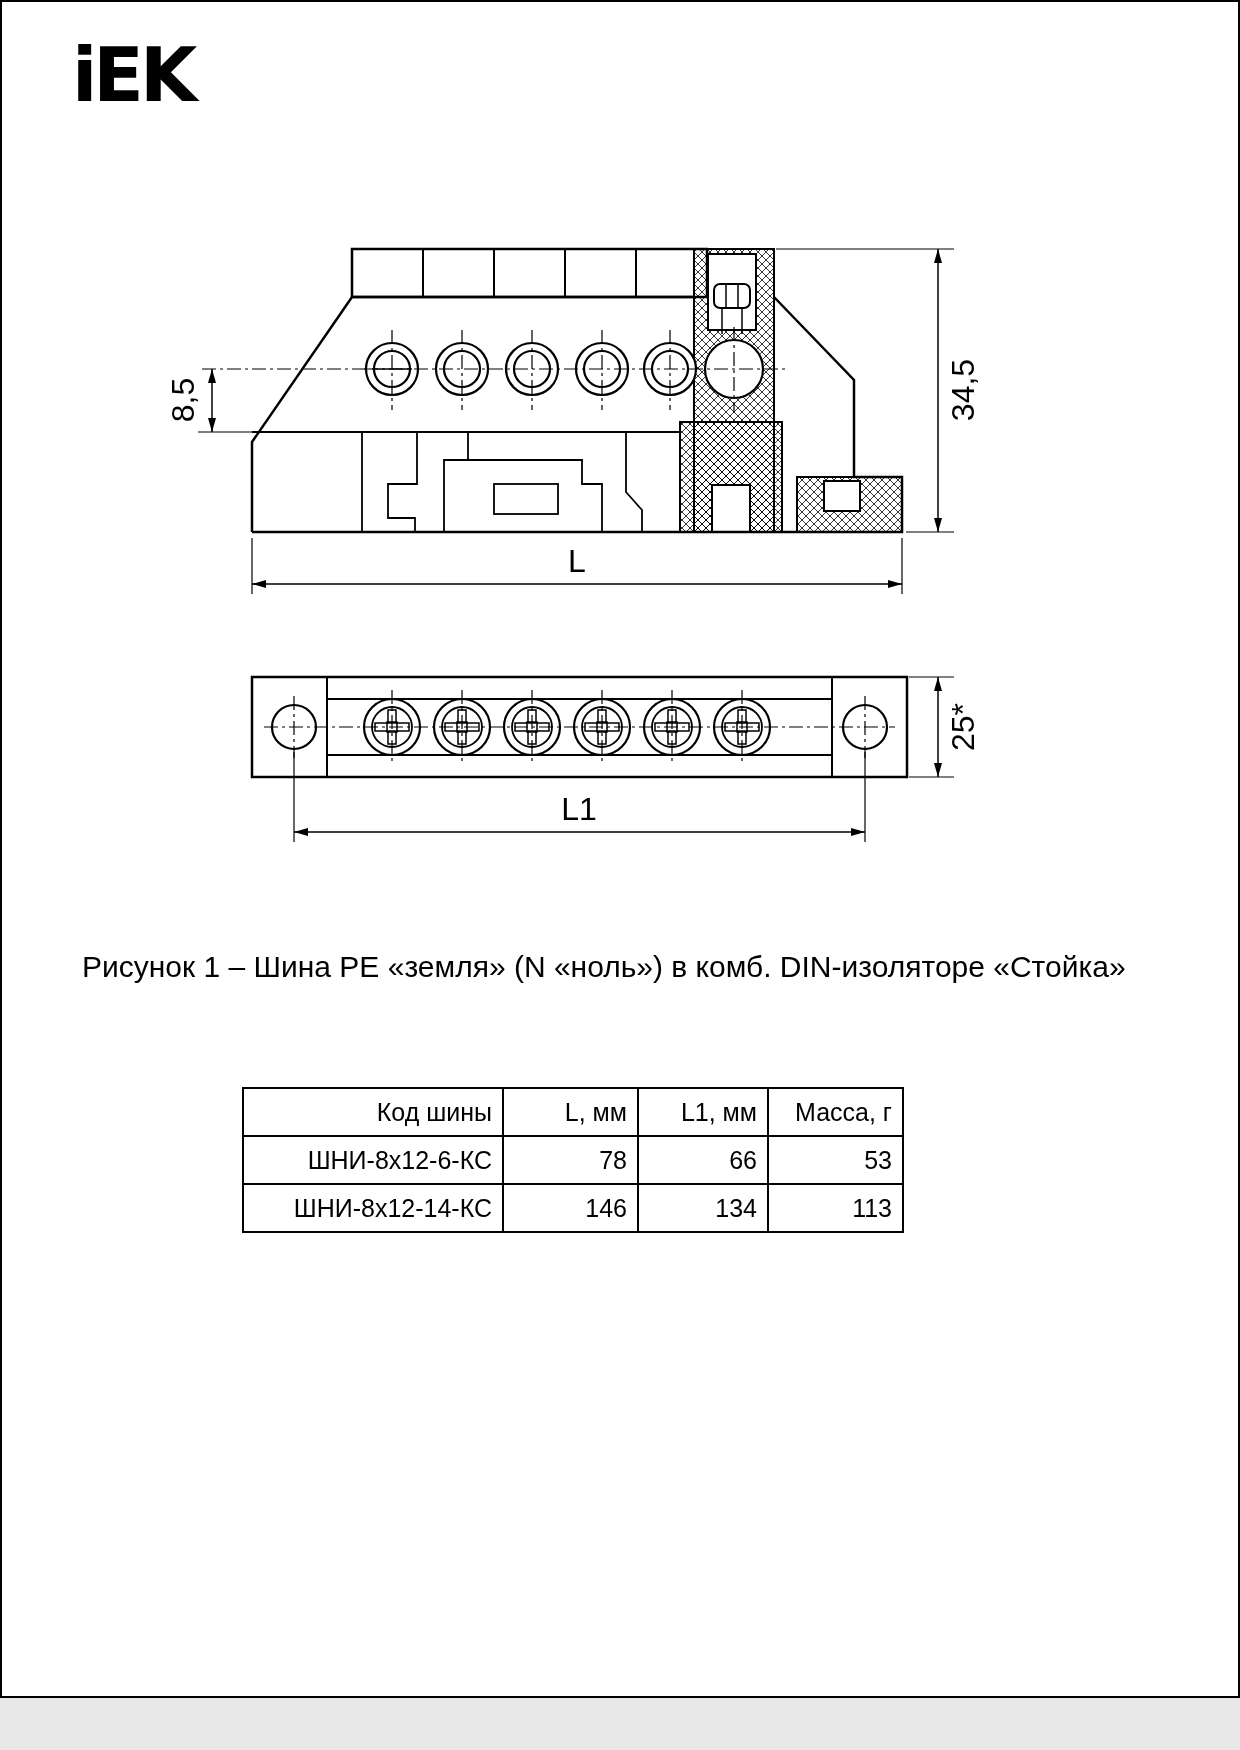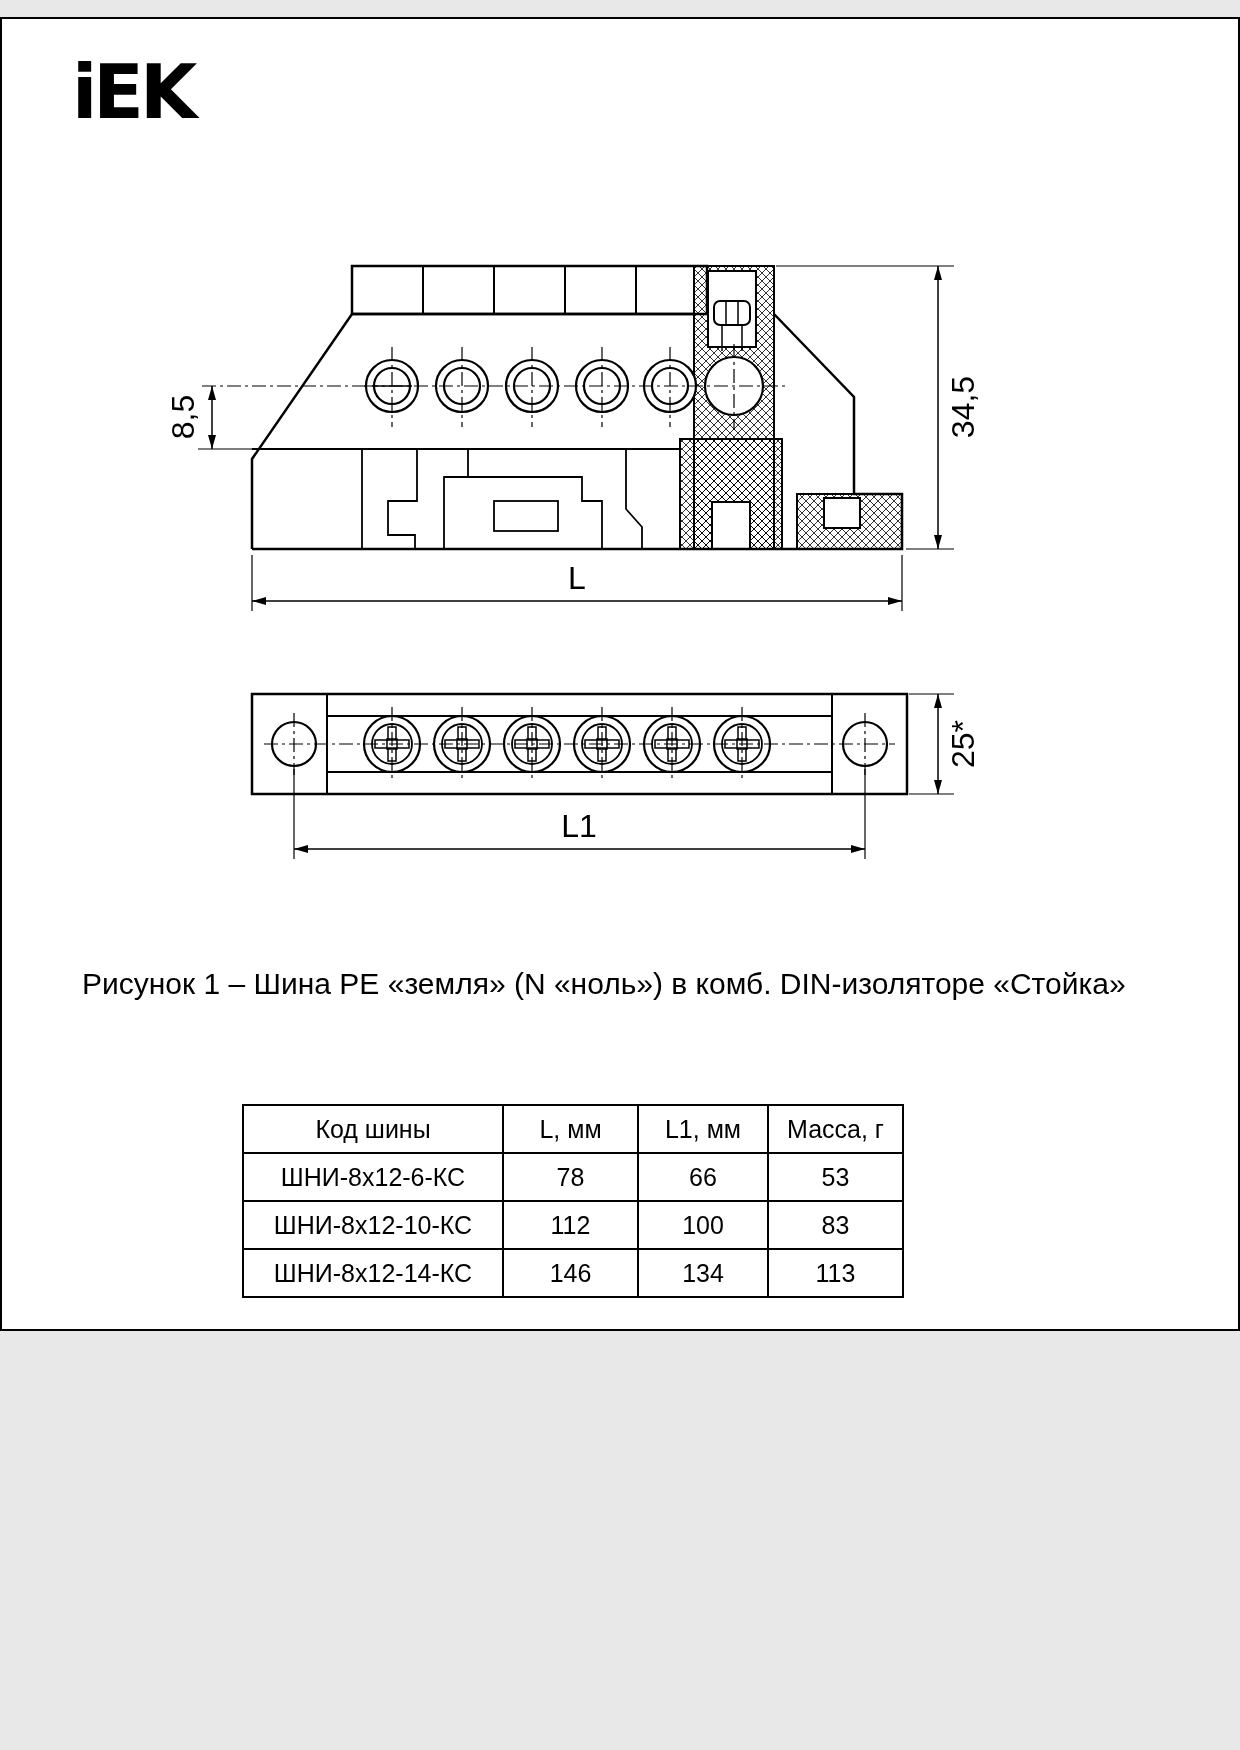--- a/index.html
+++ b/index.html
@@ -1,19 +1,19 @@
 <!DOCTYPE html>
 <html><head>
 <meta charset="utf-8">
 <style>
   html,body{margin:0;padding:0;background:#e8e8e8;}
   .page{
     position:relative;
-    width:1240px;height:1314px;
-    margin:17px auto;
+    width:1240px;height:1698px;
+    margin:0 auto;
     background:#ffffff;
     border:2px solid #000;
     box-sizing:border-box;
     font-family:"Liberation Sans", sans-serif;
     color:#000;
     overflow:hidden;
   }
   .logo{
     position:absolute;left:70px;top:36px;
     font-family:"DejaVu Sans", sans-serif;
@@ -38,21 +38,21 @@
   }
   .spec-table{
     position:absolute;left:240px;top:1085px;
     border-collapse:collapse;
     table-layout:fixed;
   }
   .spec-table th,.spec-table td{
     border:2px solid #000;
     font-size:25px;
     font-weight:400;
-    text-align:center;
+    text-align:right;
     padding:0 10px;
     height:46px;
     white-space:nowrap;
     overflow:hidden;
   }
   .col-code{width:260px;}
   .col-l{width:135px;}
   .col-l1{width:130px;}
   .col-mass{width:135px;}
 </style>
@@ -269,26 +269,20 @@
       </tr>
     </thead>
     <tbody>
       <tr>
         <td>ШНИ-8х12-6-КС</td>
         <td>78</td>
         <td>66</td>
         <td>53</td>
       </tr>
       <tr>
-        <td>ШНИ-8х12-10-КС</td>
-        <td>112</td>
-        <td>100</td>
-        <td>83</td>
-      </tr>
-      <tr>
         <td>ШНИ-8х12-14-КС</td>
         <td>146</td>
         <td>134</td>
         <td>113</td>
       </tr>
     </tbody>
   </table>
 
 </div>
 

